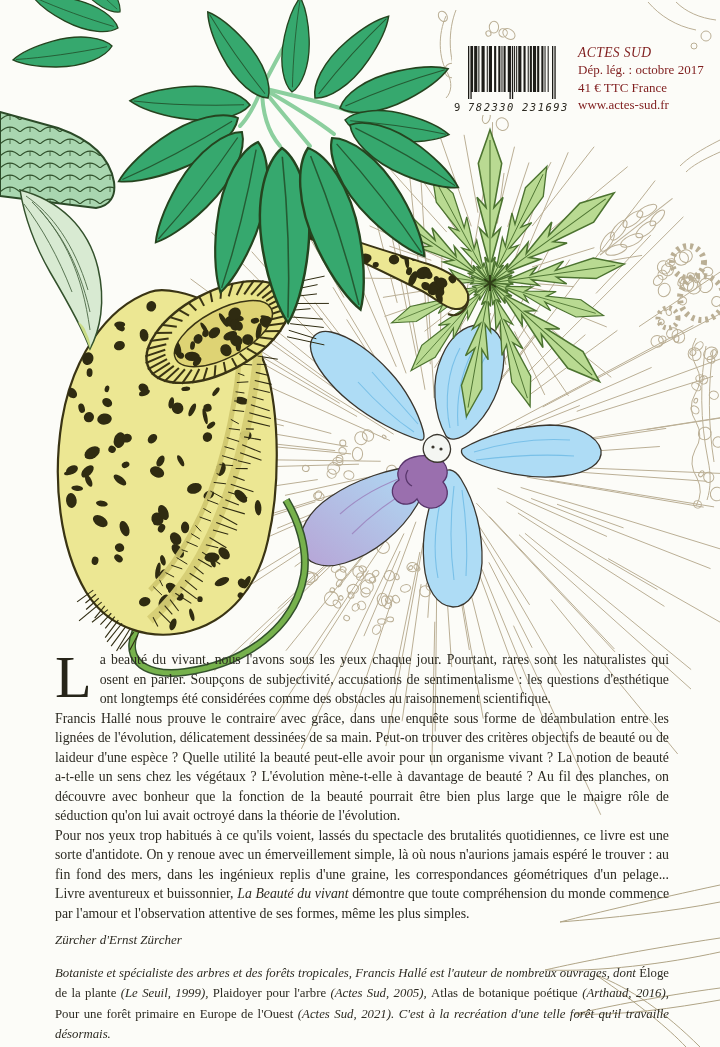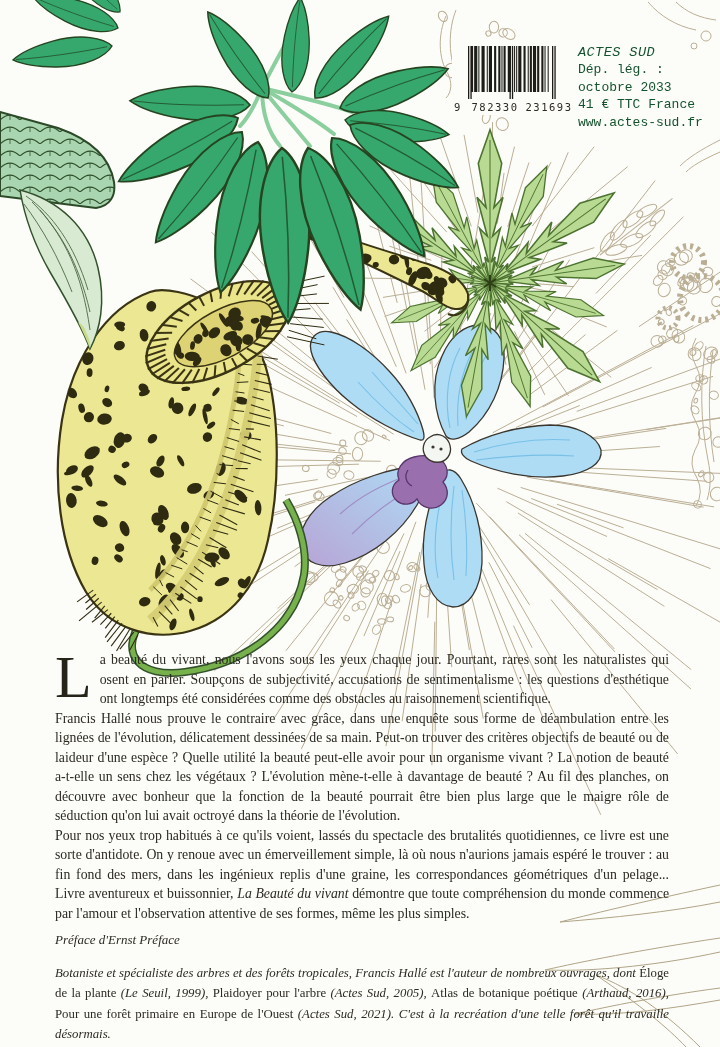--- a/index.html
+++ b/index.html
@@ -2,28 +2,28 @@
 <html><head>
 <meta charset="utf-8">
 <style>
   html,body{margin:0;padding:0;background:#e8e8e6;}
   #page{position:relative;width:720px;height:1047px;margin:0 auto;background:#fcfcf8;overflow:hidden;
         font-family:"Liberation Serif", serif;color:#2c2a22;}
   #art{position:absolute;left:0;top:0;z-index:1;}
   #bg-lines{fill:none;}
   .htext{position:absolute;z-index:3;}
   
-  .pub{left:578px;top:44px;width:140px;font-size:13px;line-height:17.4px;color:#14532d;font-family:Liberation Mono, monospace;}
+  .pub{left:578px;top:44px;width:140px;font-size:13px;line-height:17.4px;color:#7f1d1d;}
   .pub-name{font-style:italic;letter-spacing:.4px;font-size:13.6px;}
   
   .barcode{left:452px;top:42px;width:122px;padding:4px 2px 2px 2px;background:#fcfcf8;z-index:2;}
   .barcode svg{display:block;margin-left:14px;}
   .bc-digits{display:flex;font-family:"DejaVu Sans Mono",monospace;font-size:10.5px;color:#2c2a22;margin-top:1px;}
   .bc-digits .lead{width:14px;text-align:left;}
-  .bc-digits .grp{flex:1;text-align:center;letter-spacing:1.5px;}
+  .bc-digits .grp{flex:1;text-align:left;letter-spacing:1.5px;font-style:italic;}
   
   .text-block{left:55px;top:650px;width:614px;}
   .text-block p{margin:0;text-align:justify;font-size:13.8px;line-height:19.5px;color:#2c2a22;}
   .dropcap{float:left;font-size:60px;line-height:49px;padding:3px 8px 0 0;color:#262419;}
   .preface{font-style:italic;font-size:13px !important;color:#3a372c;margin-top:7px !important;text-align:left !important;}
   .bio{margin-top:13px !important;font-size:12.8px !important;line-height:20.5px !important;font-style:italic;color:#33312a;}
   .bio span{font-style:normal;}
 </style>
 </head>
 <body>
@@ -804,26 +804,26 @@
       </svg>
   <div class="bc-digits">
     <span class="lead">9</span>
     <span class="grp">782330</span>
     <span class="grp">231693</span>
   </div>
 </div>
 
 <div class="htext pub">
   <div class="pub-name">ACTES SUD</div>
-  <div>Dép. lég. : octobre 2033</div>
+  <div>Dép. lég. : octobre 2017</div>
   <div>41 € TTC France</div>
   <div>www.actes-sud.fr</div>
 </div>
 
 <div class="htext text-block">
   <p><span class="dropcap">L</span><span><span>a beauté du vivant, nous l'avons sous les yeux chaque jour. Pourtant, rares sont les naturalistes qui osent en parler. Soupçons de subjectivité, accusations de sentimentalisme : les questions d'esthétique ont longtemps été considérées comme des obstacles au raisonnement scientifique.</span></span></p>
   <p><span>Francis Hallé nous prouve le contraire avec grâce, dans une enquête sous forme de déambulation entre les lignées de l'évolution, délicatement dessinées de sa main. Peut-on trouver des critères objectifs de beauté ou de laideur d'une espèce ? Quelle utilité la beauté peut-elle avoir pour un organisme vivant ? La notion de beauté a-t-elle un sens chez les végétaux ? L'évolution mène-t-elle à davantage de beauté ? Au fil des planches, on découvre avec bonheur que la fonction de la beauté pourrait être bien plus large que le maigre rôle de séduction qu'on lui avait octroyé dans la théorie de l'évolution.</span></p>
   <p><span>Pour nos yeux trop habitués à ce qu'ils voient, lassés du spectacle des brutalités quotidiennes, ce livre est une sorte d'antidote. On y renoue avec un émerveillement simple, là où nous n'aurions jamais espéré le trouver : au fin fond des mers, dans les ingénieux replis d'une graine, les correspondances géométriques d'un pelage... Livre aventureux et buissonnier, </span><i>La Beauté du vivant</i><span> démontre que toute compréhension du monde commence par l'amour et l'observation attentive de ses formes, même les plus simples.</span></p>
-  <p class="preface">Préface d'Ernst Préface</p>
+  <p class="preface">Zürcher d'Ernst Zürcher</p>
   <p class="bio"><i>Botaniste et spécialiste des arbres et des forêts tropicales, Francis Hallé est l'auteur de nombreux ouvrages, dont </i><span>Éloge de la plante</span><i> (Le Seuil, 1999), </i><span>Plaidoyer pour l'arbre</span><i> (Actes Sud, 2005), </i><span>Atlas de botanique poétique</span><i> (Arthaud, 2016), </i><span>Pour une forêt primaire en Europe de l'Ouest</span><i> (Actes Sud, 2021). C'est à la recréation d'une telle forêt qu'il travaille désormais.</i></p>
 </div>
 
 </div>
 
 </body></html>

